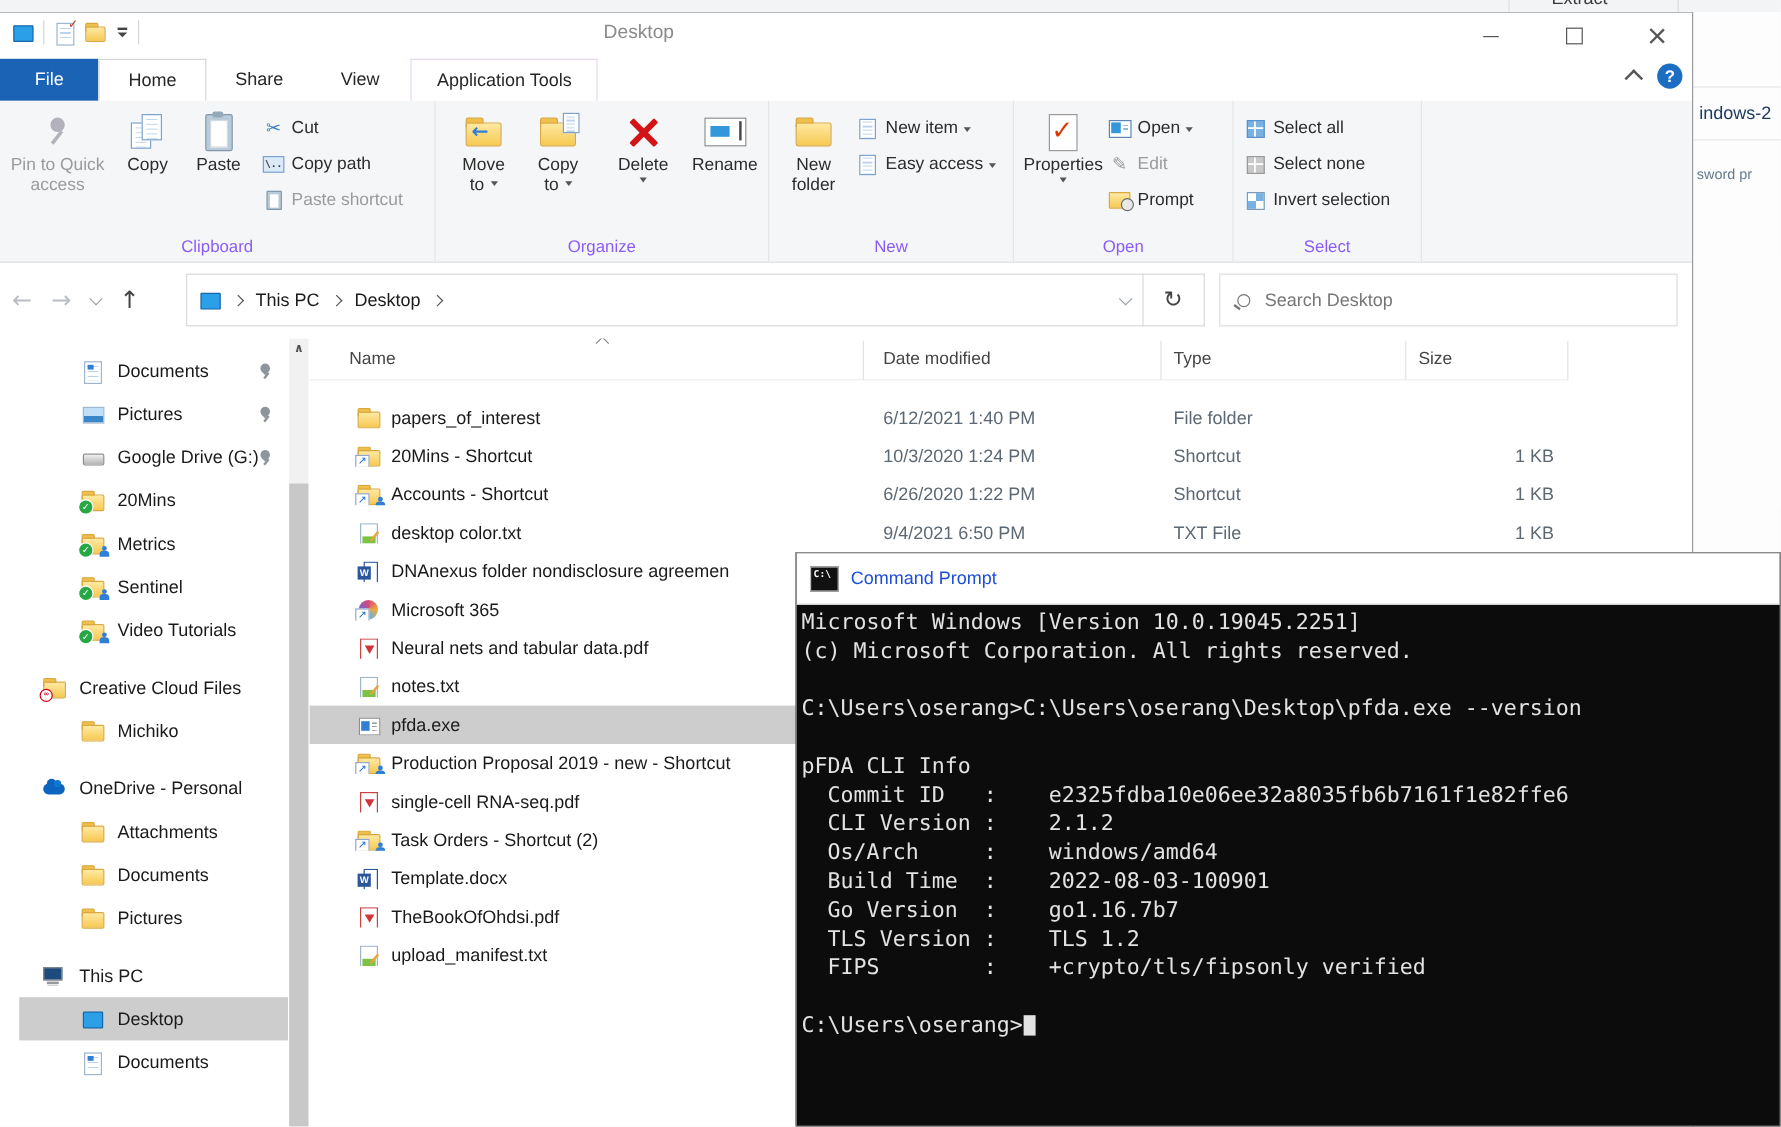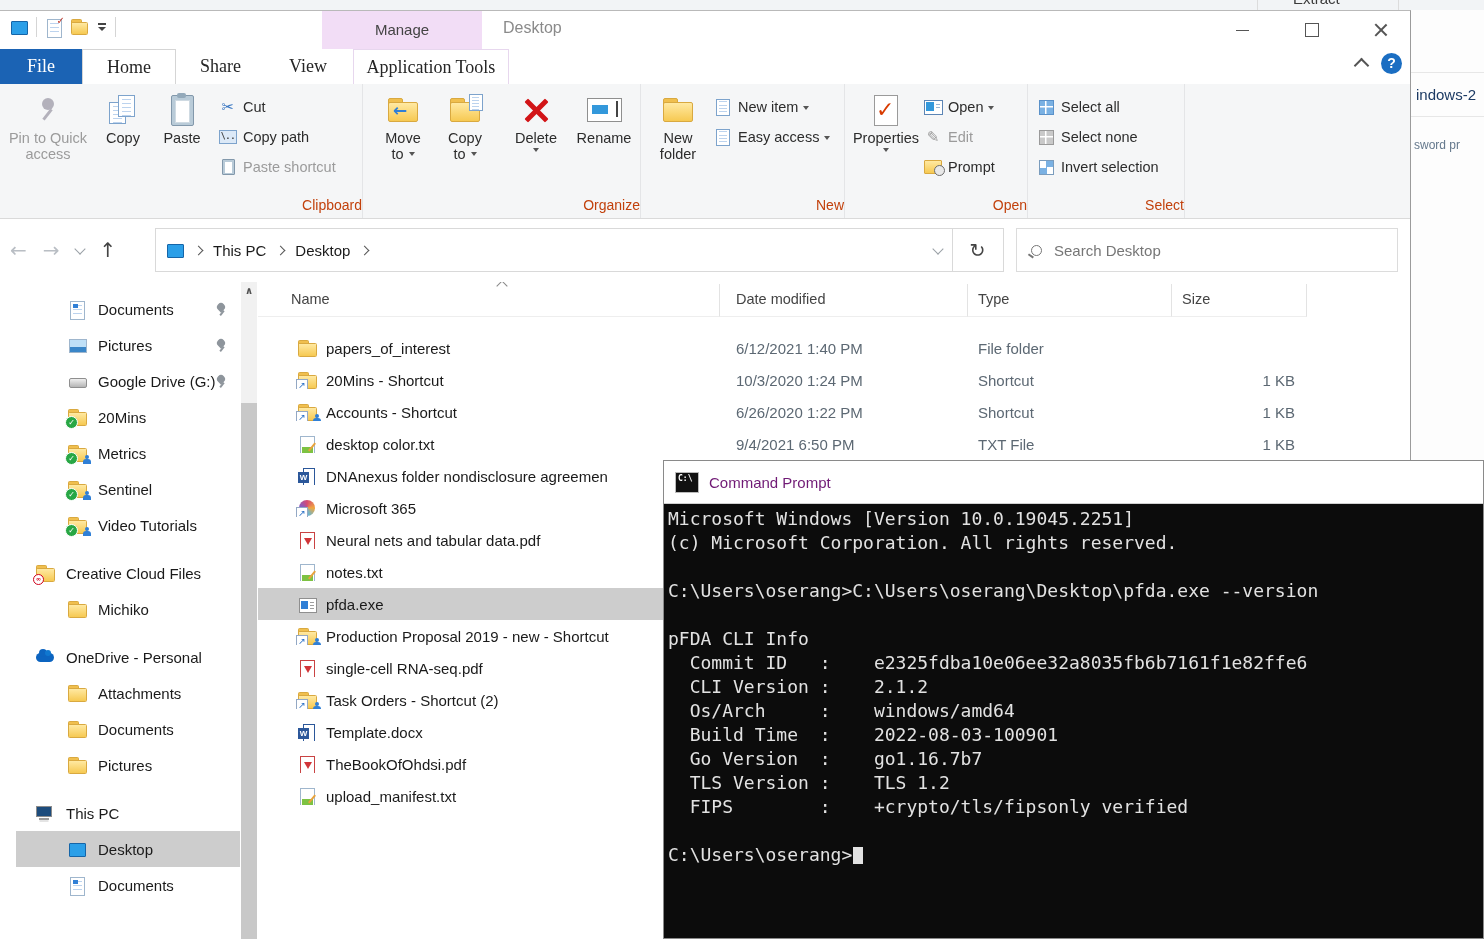--- a/index.html
+++ b/index.html
@@ -24,35 +24,35 @@
   .mng{position:absolute;left:322px;top:0;width:160px;height:38px;background:#f2ddf6;
        text-align:center;line-height:38px;font-size:15px;color:#444;}
   .wtitle{position:absolute;left:503px;top:8px;font-size:16px;color:#8a8a8a;}
   .wctl{position:absolute;right:18px;top:0;height:38px;display:flex;align-items:center;gap:47px;}
   .wbtn{width:22px;height:22px;position:relative;cursor:default;}
   .wmin::after{content:"";position:absolute;left:4px;top:11px;width:13px;height:1px;background:#555;}
   .wmax::after{content:"";position:absolute;left:4px;top:4px;width:12px;height:12px;border:1px solid #555;}
   .wclose::before,.wclose::after{content:"";position:absolute;left:10px;top:3px;width:1.5px;height:16px;background:#555;}
   .wclose::before{transform:rotate(45deg);}.wclose::after{transform:rotate(-45deg);}
   
-  .tabs{position:absolute;left:0;top:38px;right:0;height:35px;background:#fff;display:flex;font-size:18px;font-family:Liberation Serif, serif;}
+  .tabs{position:absolute;left:0;top:38px;right:0;height:35px;background:#fff;display:flex;font-size:15px;}
   .tab{padding:0 24px;line-height:35px;color:#262626;}
   .tab.file{background:#1b63b4;color:#fff;width:34px;text-align:center;}
   .tab.active{background:#fff;border:1px solid #d5d5d5;border-bottom:none;box-sizing:border-box;}
   .tab.apptools{margin-left:2px;border:1px solid #e7d7ee;border-bottom:none;box-sizing:border-box;width:156px;text-align:center;padding:0;}
   .ribgadgets{position:absolute;right:8px;top:42px;display:flex;align-items:center;gap:14px;}
   .chevup{width:9px;height:9px;border-left:2px solid #555;border-top:2px solid #555;transform:rotate(45deg);margin-top:4px;}
   .helpq{width:21px;height:21px;border-radius:50%;background:#1b6ec2;color:#fff;font-size:14px;font-weight:bold;
          text-align:center;line-height:21px;}
   
   .ribbon{position:absolute;left:0;top:73px;right:0;height:135px;background:#f5f6f7;
           border-bottom:1px solid #dadada;display:flex;box-sizing:border-box;}
   .rgroup{height:100%;border-right:1px solid #e4e5e7;display:flex;flex-direction:column;box-sizing:border-box;}
   .gbody{flex:1;display:flex;align-items:stretch;padding:2px 2px 0 2px;}
-  .gname{height:22px;font-size:14px;color:#c2410c;text-align:right;line-height:18px;}
+  .gname{height:22px;font-size:14px;color:#8b5cf6;text-align:center;line-height:18px;}
   .lbtn{display:flex;flex-direction:column;align-items:center;padding-top:7px;box-sizing:border-box;}
   .licon{height:34px;display:flex;align-items:center;justify-content:center;}
   .llbl{margin-top:3px;font-size:14.5px;line-height:16px;text-align:center;color:#2c2c2c;}
   .llbl.gray,.sbtn.gray .slbl{color:#9b9b9b;}
   .scol{display:flex;flex-direction:column;padding-top:9px;gap:6px;}
   .sbtn{display:flex;align-items:center;height:24px;font-size:14.5px;color:#2c2c2c;}
   .sbtn .sic{width:20px;margin-right:5px;display:flex;justify-content:center;}
   .car{width:0;height:0;border:3.5px solid transparent;border-top:4px solid #555;margin-left:5px;margin-top:4px;display:inline-block;}
   .car.under{margin:2px 0 0 0;}
   
@@ -201,21 +201,21 @@
   .redchk{position:absolute;right:-2px;top:-3px;color:#c0392b;font:bold 10px/10px "DejaVu Sans",sans-serif;z-index:2;}
   .custarrow{width:10px;height:12px;position:relative;}
   .custarrow::before{content:"";position:absolute;left:1px;top:2px;width:8px;height:1.5px;background:#444;}
   .custarrow::after{content:"";position:absolute;left:1px;top:6px;border:4px solid transparent;border-top:4.5px solid #444;}
   
   #cmd{position:absolute;left:663px;top:460px;width:821px;height:479px;background:#0c0c0c;
        border:1px solid #8a8a8a;box-sizing:border-box;z-index:5;}
   .cmd-title{height:42px;background:#fff;display:flex;align-items:center;padding-left:11px;border-bottom:1px solid #d0d0d0;}
   .cmd-ic{width:22px;height:19px;background:#111;border:1px solid #bbb;position:relative;flex:none;}
   .cmd-ic::after{content:"C:\\";position:absolute;left:2px;top:1px;color:#fff;font:bold 8px/10px "DejaVu Sans Mono",monospace;}
-  .cmd-title span{margin-left:10px;font-size:15px;color:#701a75;}
+  .cmd-title span{margin-left:10px;font-size:15px;color:#1d4ed8;}
   #term{margin:0;padding:3px 0 0 4px;font-family:"DejaVu Sans Mono",monospace;font-size:18px;line-height:24px;
         color:#e2e2e2;white-space:pre;}
   .cursor{display:inline-block;width:10px;height:17px;background:#e2e2e2;vertical-align:-3px;margin-left:1px;}
 </style>
 </head>
 <body>
 
 <div id="screen">
 
   <div id="bg-top">
@@ -242,21 +242,20 @@
             <i class="i-doc"></i>
             <b class="redchk">✓</b>
           </span>
         <span class="ic">
             <i class="ftab"></i>
             <i class="fbody"></i>
           </span>
         <span class="custarrow"></span>
         <i class="qsep"></i>
       </div>
-      <div class="mng">Manage</div>
       <div class="wtitle">Desktop</div>
       <div class="wctl">
         <span class="wbtn wmin"></span>
         <span class="wbtn wmax"></span>
         <span class="wbtn wclose"></span>
       </div>
     </div>
 
     <div class="tabs">
       <span class="tab file">File</span>

